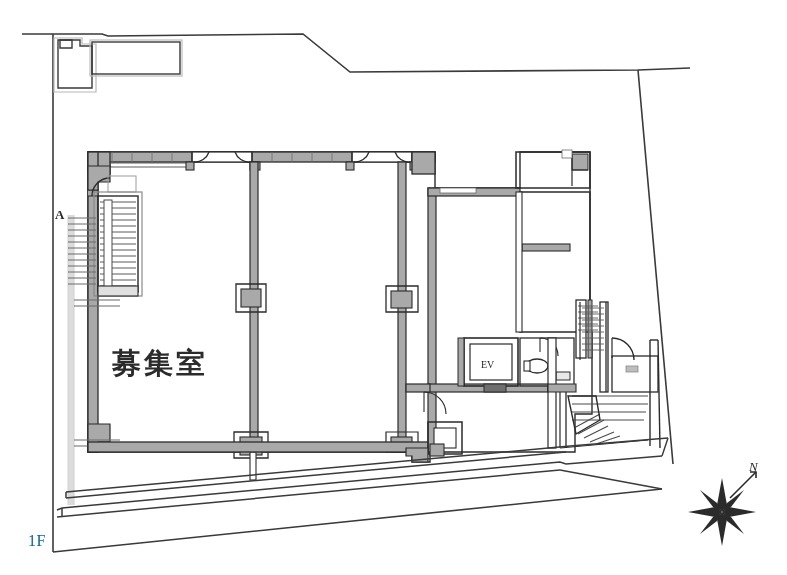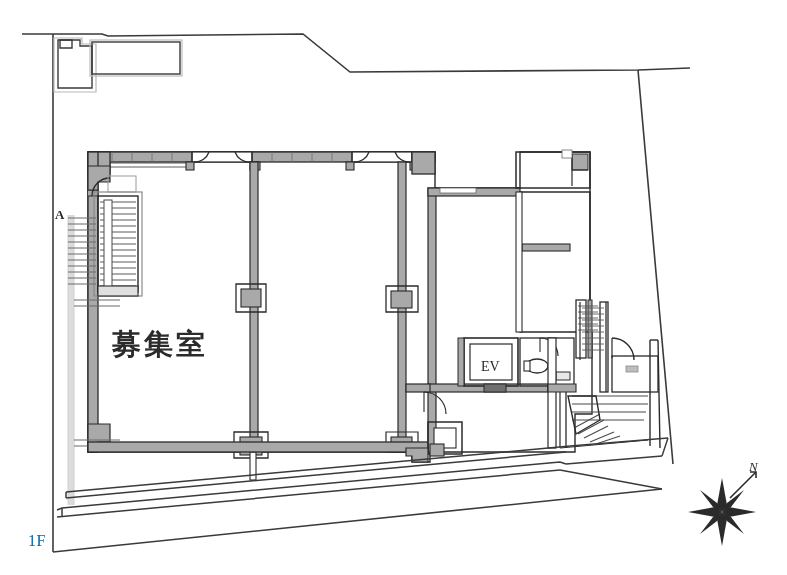--- a/index.html
+++ b/index.html
@@ -34,34 +34,34 @@
     top: 532px;
     font-family: "Liberation Serif", serif;
     font-size: 16px;
     color: #0369a1;
     letter-spacing: 0.5px;
     white-space: nowrap;
   }
   .room-label {
     position: absolute;
     left: 112px;
-    top: 325px;
+    top: 344px;
     font-family: "DejaVu Sans", sans-serif;
     font-size: 29px;
     font-weight: 700;
     color: #2b2b2b;
     letter-spacing: 3px;
     white-space: nowrap;
   }
   .ev-label {
     position: absolute;
     left: 481px;
     top: 359px;
     font-family: "Liberation Serif", serif;
-    font-size: 14px;
+    font-size: 10px;
     color: #2b2b2b;
     white-space: nowrap;
   }
   .north-n {
     position: absolute;
     left: 749px;
     top: 459px;
     font-family: "Liberation Serif", serif;
     font-size: 13px;
     font-style: italic;

